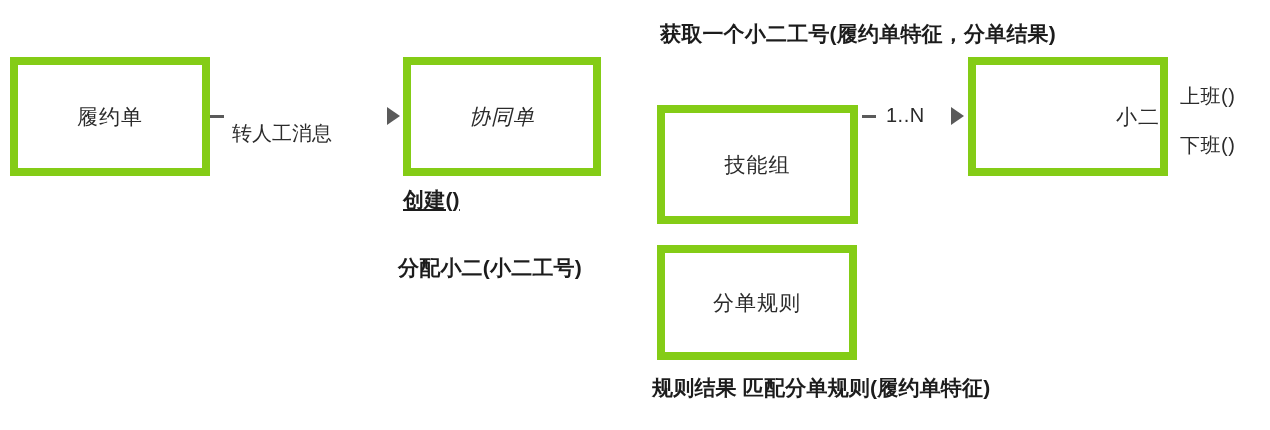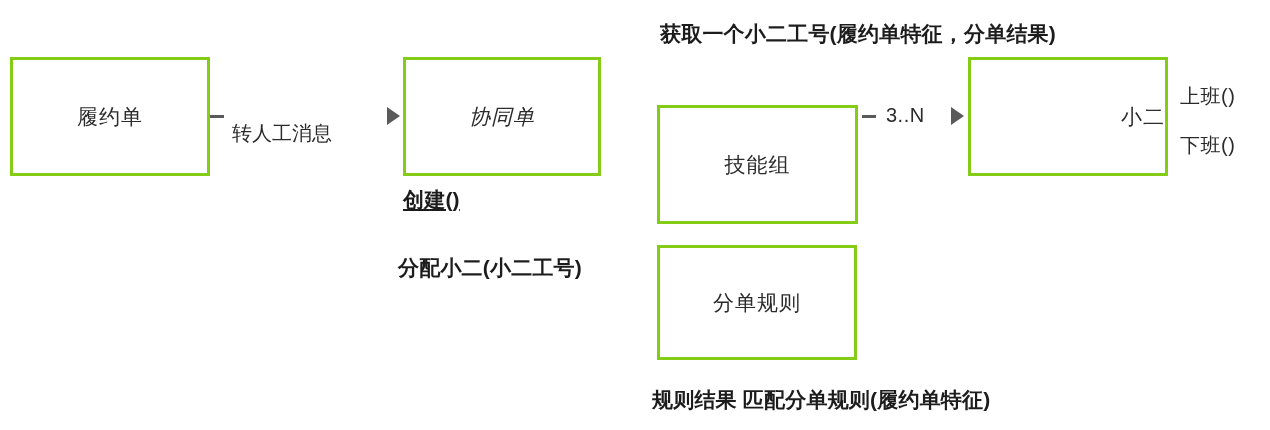--- a/index.html
+++ b/index.html
@@ -16,21 +16,21 @@
   #canvas {
     position: relative;
     width: 1270px;
     height: 430px;
   }
 
   
   .node {
     position: absolute;
     box-sizing: border-box;
-    border: 3px solid #84cc16;
+    border: 8px solid #84cc16;
     background: #ffffff;
     display: flex;
     align-items: center;
     justify-content: center;
   }
   .node-label {
     font-size: 21px;
     color: #2b2b2b;
     font-weight: 400;
     letter-spacing: 1px;
@@ -110,30 +110,30 @@
   </div>
 
   <div class="annot" style="left:403px; top:186px;text-decoration:underline;">创建()</div>
   <div class="annot" style="left:398px; top:254px;">分配小二(小二工号)</div>
 
   <div class="node" style="left:657px; top:57px; width:201px; height:119px;margin-top:48px;">
     <span class="node-label">技能组</span>
   </div>
 
   <div class="conn-stub" style="left:862px; top:115px; width:14px;"></div>
-  <div class="conn-label cardinality" style="left:886px; top:104px;">3..N</div>
+  <div class="conn-label cardinality" style="left:886px; top:104px;">1..N</div>
   <div class="conn-arrow" style="left:951px; top:107px;"></div>
 
   <div class="node" style="left:968px; top:57px; width:200px; height:119px;justify-content:flex-end;">
     <span class="node-label">小二</span>
   </div>
 
   <div class="annot regular" style="left:1180px; top:83px;">上班()</div>
   <div class="annot regular" style="left:1180px; top:132px;">下班()</div>
 
   <div class="node" style="left:657px; top:245px; width:200px; height:115px;">
     <span class="node-label">分单规则</span>
   </div>
 
-  <div class="annot" style="left:652px; top:386px;">规则结果 匹配分单规则(履约单特征)</div>
+  <div class="annot" style="left:652px; top:374px;">规则结果 匹配分单规则(履约单特征)</div>
 
 
 </div>
 
 </body></html>

